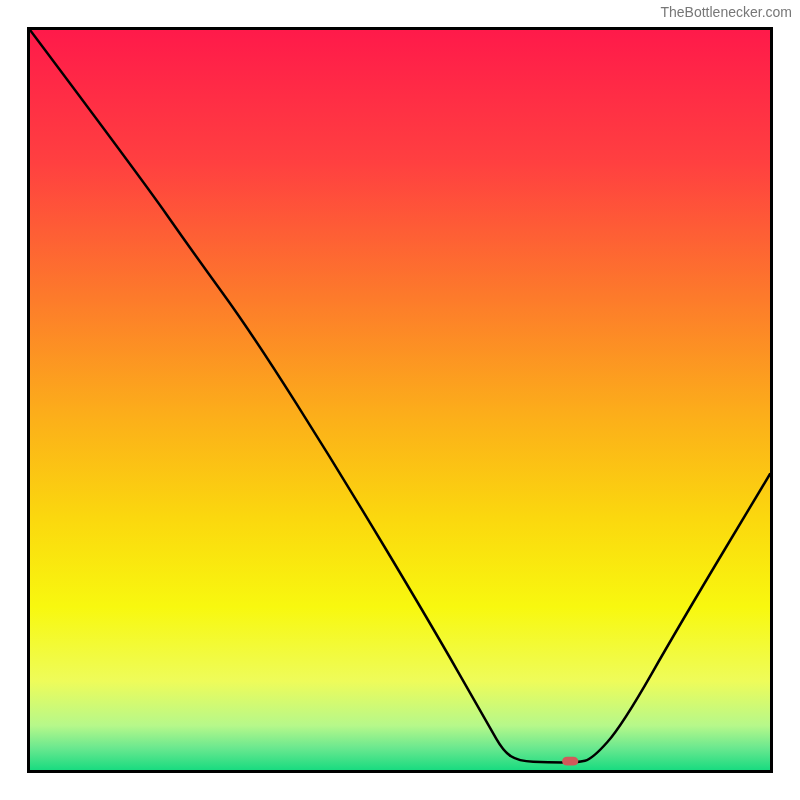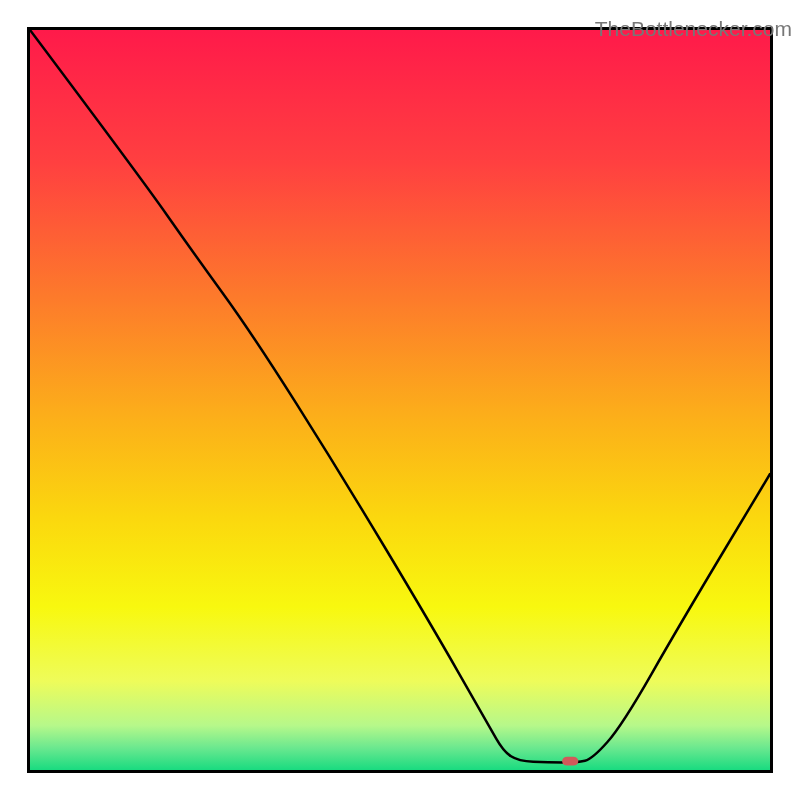--- a/index.html
+++ b/index.html
@@ -6,24 +6,24 @@
     margin: 0;
     padding: 0;
     width: 800px;
     height: 800px;
     background: #fff;
     position: relative;
     font-family: sans-serif;
   }
   .watermark {
     position: absolute;
-    top: 17px;
+    top: 4px;
     right: 8px;
     color: #777;
-    font-size: 21px;
+    font-size: 14px;
     font-weight: 500;
     z-index: 10;
   }
   .frame {
     position: absolute;
     top: 27px;
     left: 27px;
     width: 746px;
     height: 746px;
     border: 3px solid #000;

